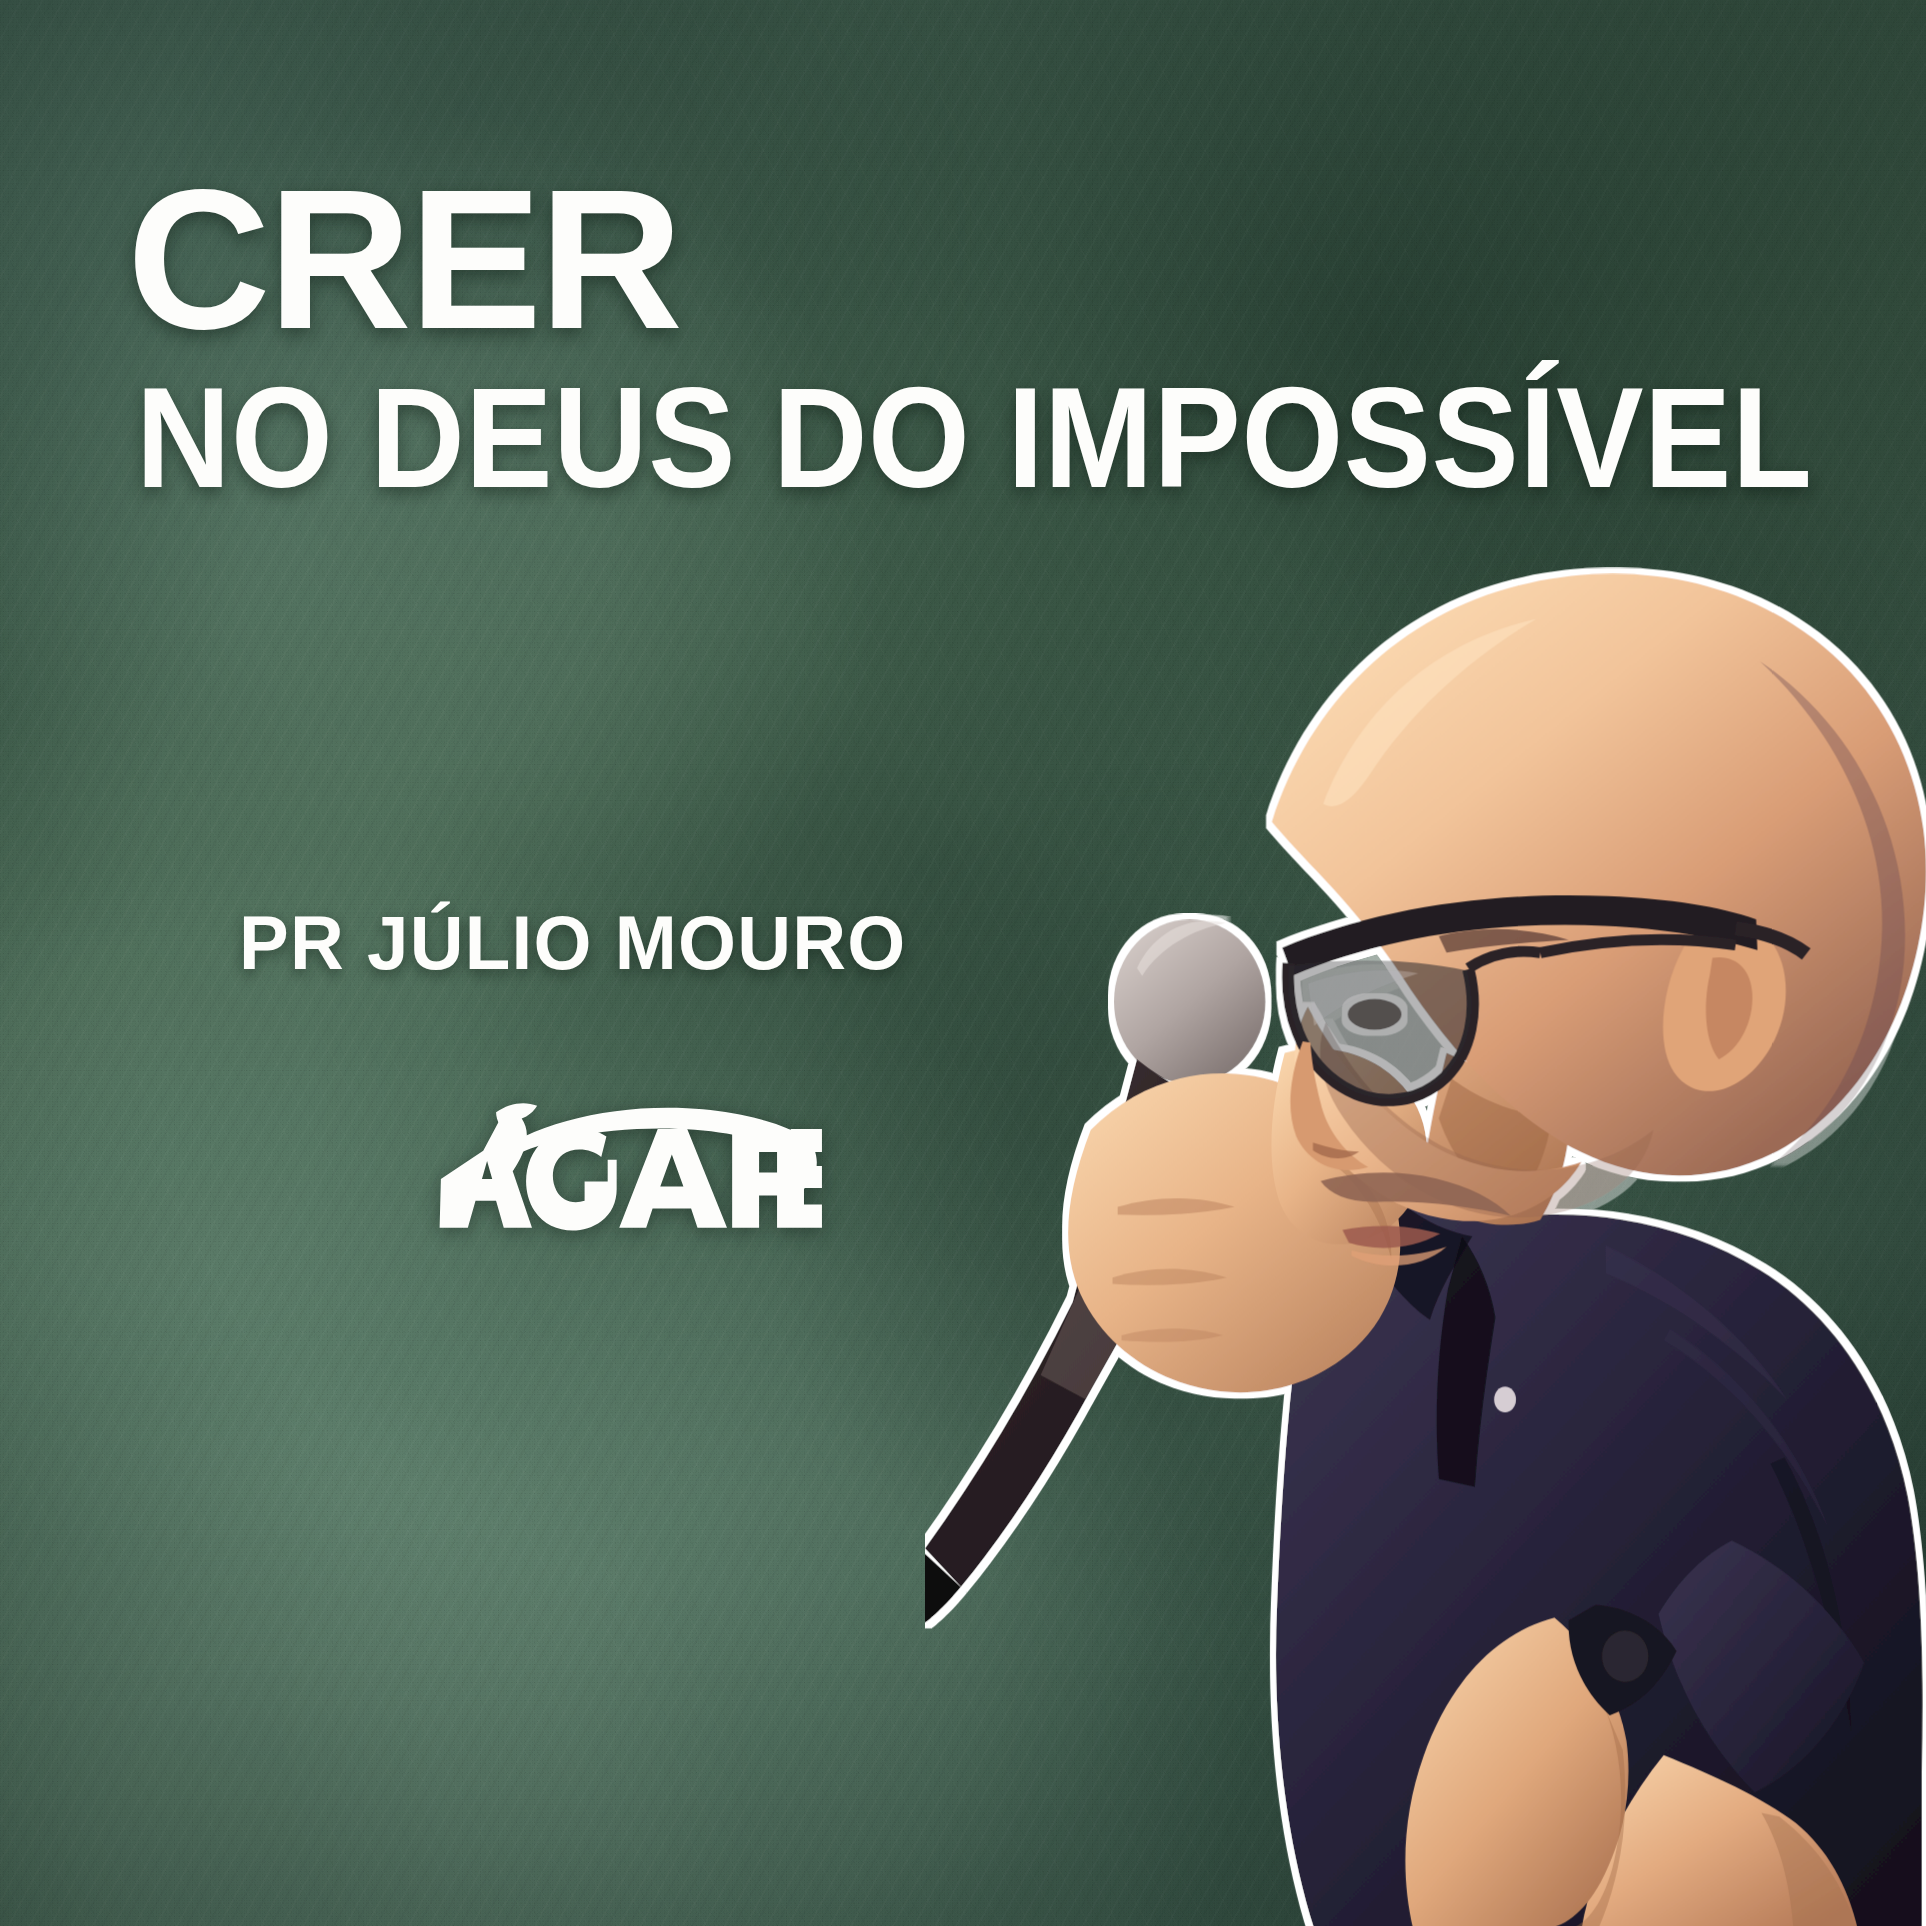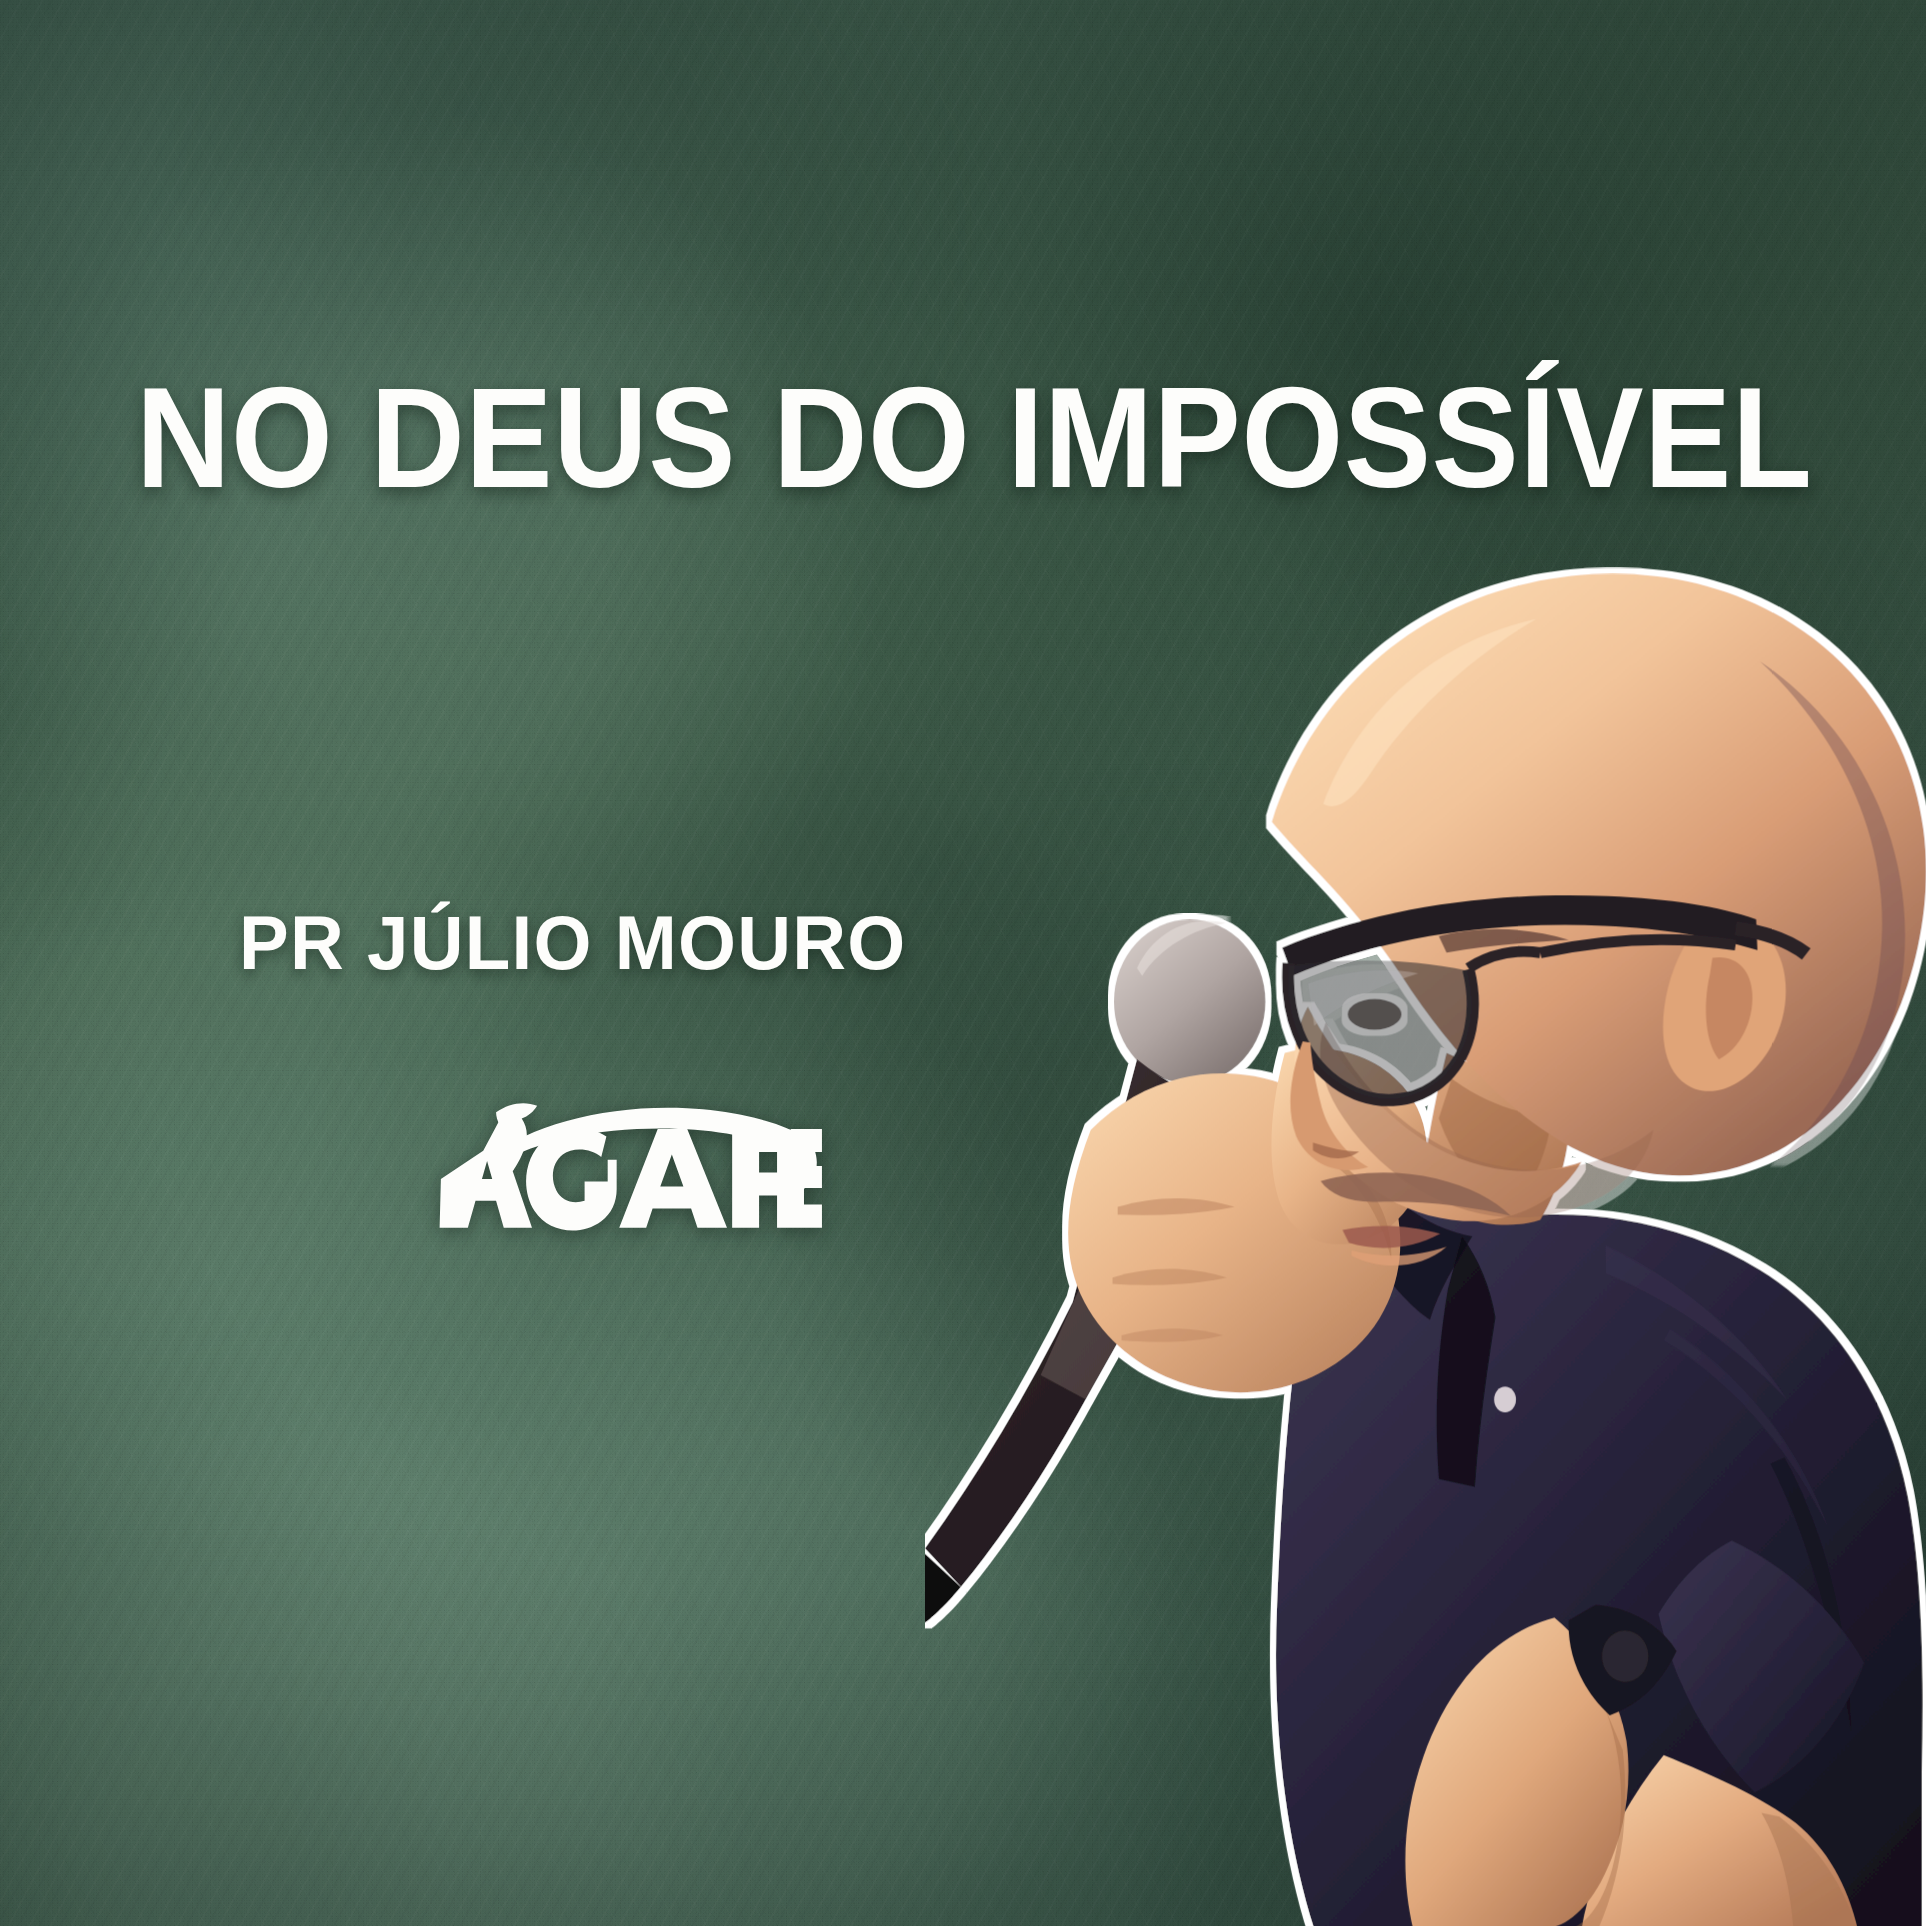--- a/index.html
+++ b/index.html
@@ -400,20 +400,21 @@
 
         <path fill="#9c5a4e" opacity=".85" d="M650 1036 C 700 1026, 754 1028, 802 1042
                  C 758 1066, 704 1070, 660 1056 Z"></path>
         <path fill="#e0a077" opacity=".75" d="M664 1068 C 714 1080, 766 1078, 812 1062
                  C 774 1096, 710 1100, 664 1076 Z"></path>
 
       </g>
     </svg>
   </div>
 
+  <div class="headline">CRER</div>
 
   <div class="subhead">NO DEUS DO IMPOSSÍVEL</div>
 
   <div class="speaker">PR JÚLIO MOURO</div>
 
   <div class="logo">
     <svg viewBox="0 0 600 265" xmlns="http://www.w3.org/2000/svg">
       <g fill="#fdfdfb">
 
         <path d="M82 128

